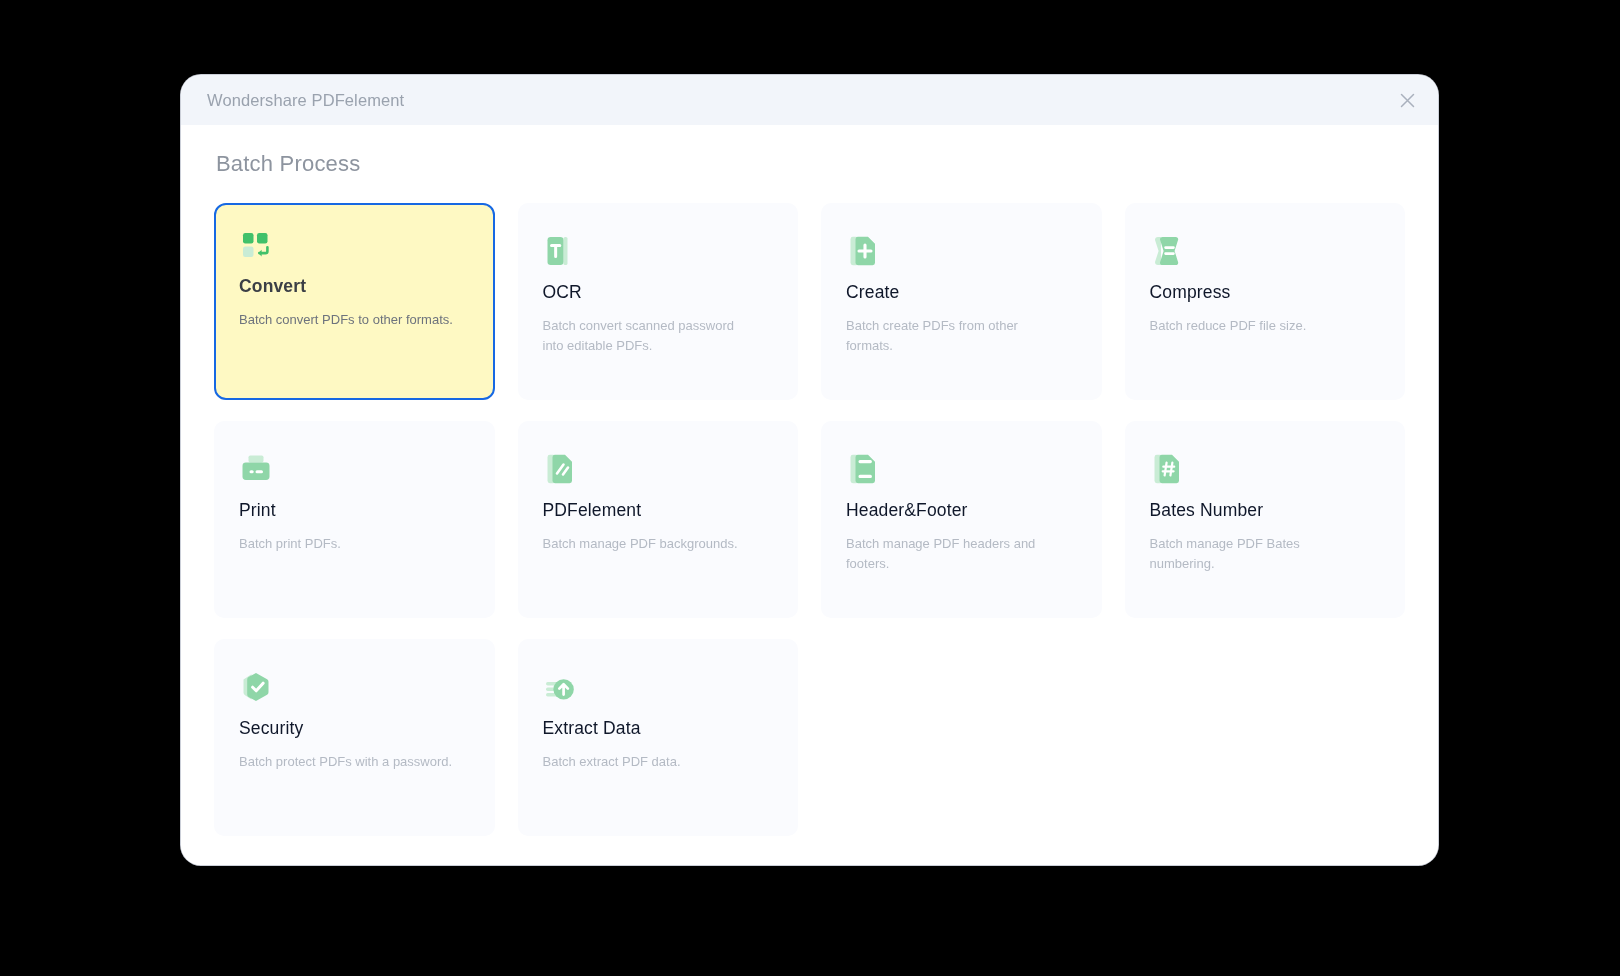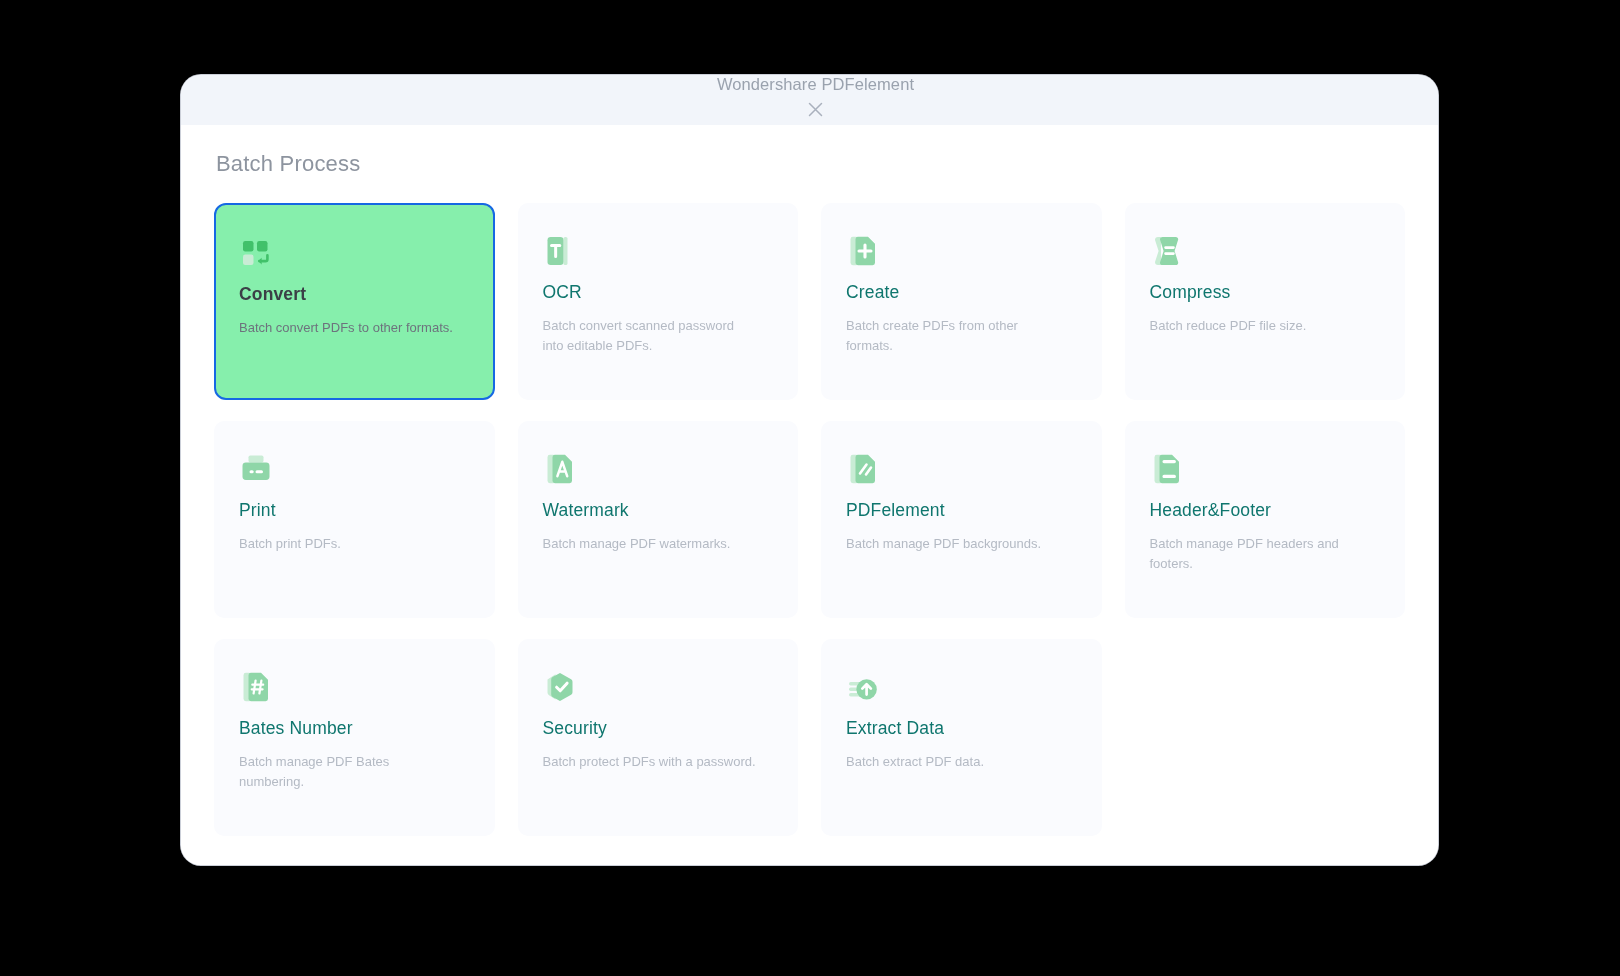--- a/index.html
+++ b/index.html
@@ -32,21 +32,20 @@
   
   #title-bar {
     height: 50px;
     min-height: 50px;
     background: #f2f5fa;
     display: flex;
     align-items: center;
     justify-content: space-between;
     padding: 0 14px 0 26px;
     box-sizing: border-box;
-    flex-direction: column;
   }
   #title-bar .app-title {
     font-size: 16.5px;
     color: #9aa2ae;
     letter-spacing: 0.1px;
     user-select: none;
   }
   #close-button {
     width: 34px;
     height: 34px;
@@ -87,36 +86,36 @@
     position: relative;
     background: #fafbfe;
     border-radius: 10px;
     height: 197px;
     box-sizing: border-box;
     padding: 30px 24px 0 24px;
     cursor: pointer;
     border: 1px solid transparent;
   }
   .tile.selected {
-    background: #86efac;
+    background: #fef9c3;
     border: 2px solid #1668e3;
     border-radius: 12px;
-    padding: 31px 23px 0 23px;
+    padding: 23px 23px 0 23px;
   }
 
   .tile-icon {
     width: 34px;
     height: 34px;
     margin-bottom: 14px;
   }
   .tile-icon svg { display: block; width: 34px; height: 34px; }
 
   .tile-title {
     font-size: 17.5px;
-    color: #0f766e;
+    color: #0f172a;
     margin-bottom: 13px;
     letter-spacing: 0.15px;
     user-select: none;
   }
   .tile.selected .tile-title {
     color: #3b3f46;
     font-weight: 600;
   }
 
   .tile-desc {
@@ -205,31 +204,20 @@
             </svg>
           </div>
           <div class="tile-title">Print</div>
           <div class="tile-desc">Batch print PDFs.</div>
         </div>
         <div class="tile">
           <div class="tile-icon">
             <svg viewBox="0 0 34 34" xmlns="http://www.w3.org/2000/svg">
               <path d="M4.5 5.2 A2.4 2.4 0 0 1 6.9 2.8 L10.5 2.8 L10.5 31.2 L6.9 31.2 A2.4 2.4 0 0 1 4.5 28.8 Z" fill="#c9ecd5"></path>
               <path d="M9.5 5.2 A2.4 2.4 0 0 1 11.9 2.8 L22 2.8 L29 9.8 L29 28.8 A2.4 2.4 0 0 1 26.6 31.2 L11.9 31.2 A2.4 2.4 0 0 1 9.5 28.8 Z" fill="#8fd6a8"></path>
-              <path d="M14.4 24.2 L19.3 9.8 L24.2 24.2 M16.2 19.6 L22.4 19.6" fill="none" stroke="#ffffff" stroke-width="2.5" stroke-linecap="round" stroke-linejoin="round"></path>
-            </svg>
-          </div>
-          <div class="tile-title">Watermark</div>
-          <div class="tile-desc">Batch manage PDF watermarks.</div>
-        </div>
-        <div class="tile">
-          <div class="tile-icon">
-            <svg viewBox="0 0 34 34" xmlns="http://www.w3.org/2000/svg">
-              <path d="M4.5 5.2 A2.4 2.4 0 0 1 6.9 2.8 L10.5 2.8 L10.5 31.2 L6.9 31.2 A2.4 2.4 0 0 1 4.5 28.8 Z" fill="#c9ecd5"></path>
-              <path d="M9.5 5.2 A2.4 2.4 0 0 1 11.9 2.8 L22 2.8 L29 9.8 L29 28.8 A2.4 2.4 0 0 1 26.6 31.2 L11.9 31.2 A2.4 2.4 0 0 1 9.5 28.8 Z" fill="#8fd6a8"></path>
               <path d="M14 21.5 L20.5 12.5 M20 22.5 L25 15.5" fill="none" stroke="#ffffff" stroke-width="2.6" stroke-linecap="round"></path>
             </svg>
           </div>
           <div class="tile-title">PDFelement</div>
           <div class="tile-desc">Batch manage PDF backgrounds.</div>
         </div>
         <div class="tile">
           <div class="tile-icon">
             <svg viewBox="0 0 34 34" xmlns="http://www.w3.org/2000/svg">
               <path d="M4.5 5.2 A2.4 2.4 0 0 1 6.9 2.8 L10.5 2.8 L10.5 31.2 L6.9 31.2 A2.4 2.4 0 0 1 4.5 28.8 Z" fill="#c9ecd5"></path>

